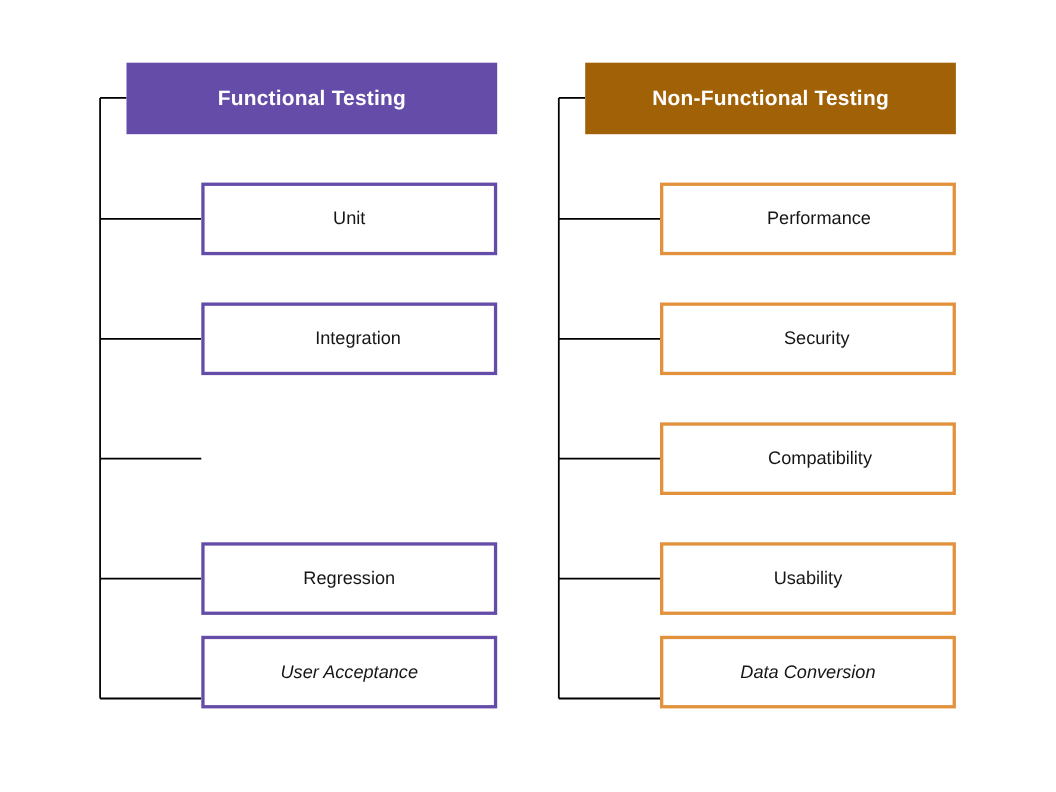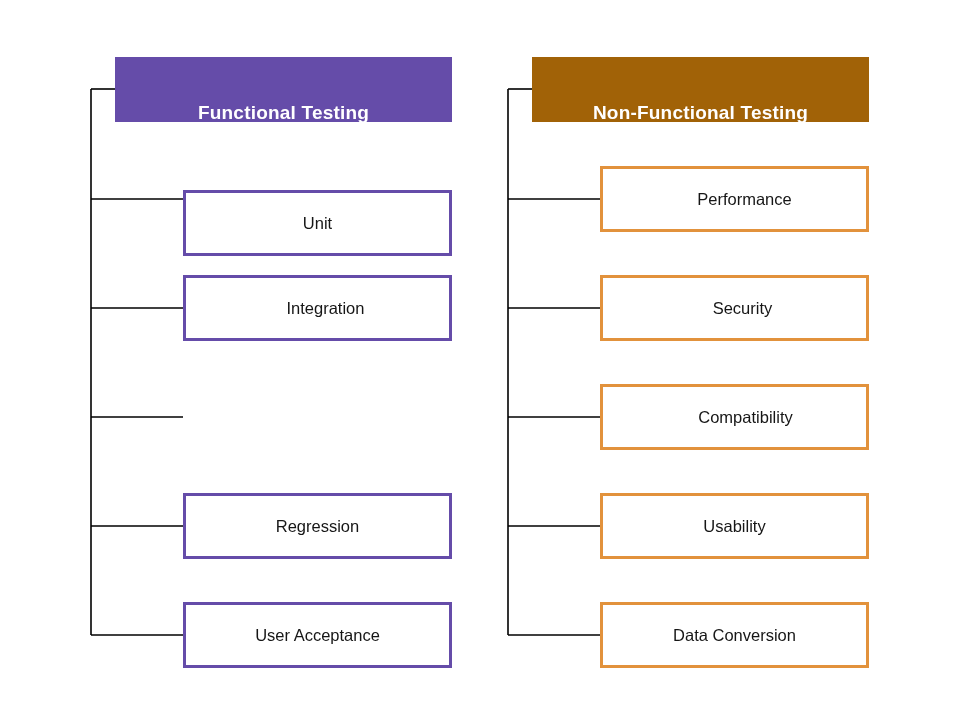--- a/index.html
+++ b/index.html
@@ -40,21 +40,21 @@
   }
 
   
   .root-box {
     position: absolute;
     left: 115px;
     top: 57px;
     width: 337px;
     height: 65px;
     display: flex;
-    align-items: flex-end;
+    align-items: center;
     justify-content: center;
     box-sizing: border-box;
   }
   .root-label {
     color: #ffffff;
     font-size: 19px;
     font-weight: bold;
     letter-spacing: 0.2px;
     text-align: center;
     line-height: 1;
@@ -79,21 +79,21 @@
     font-size: 16.5px;
     font-weight: normal;
     text-align: center;
     line-height: 1;
   }
 
   .leaf-0 { top: 166px; }
   .leaf-1 { top: 275px; padding-left: 16px; }
   .leaf-2 { top: 384px; }
   .leaf-3 { top: 493px; }
-  .leaf-4 { top: 602px; }
+  .leaf-4 { top: 578px; font-style: italic; }
 </style>
 </head>
 <body>
 
 <div id="canvas">
 
   <div class="tree left">
 
     <svg class="connectors" viewBox="0 0 480 720" width="480" height="720">
 
@@ -105,21 +105,21 @@
       <line x1="91" y1="308" x2="183" y2="308" stroke="#000000" stroke-width="1.6"></line>
       <line x1="91" y1="417" x2="183" y2="417" stroke="#000000" stroke-width="1.6"></line>
       <line x1="91" y1="526" x2="183" y2="526" stroke="#000000" stroke-width="1.6"></line>
       <line x1="91" y1="635" x2="183" y2="635" stroke="#000000" stroke-width="1.6"></line>
     </svg>
 
     <div class="root-box" style="background:#654CA9;">
       <span class="root-label">Functional Testing</span>
     </div>
 
-    <div class="leaf-box leaf-0" style="border-color:#654CA9;margin-top:24px;">
+    <div class="leaf-box leaf-0" style="border-color:#654CA9;">
       <span class="leaf-label">Unit</span>
     </div>
 
     <div class="leaf-box leaf-1" style="border-color:#654CA9;">
       <span class="leaf-label">Integration</span>
     </div>
 
 
     <div class="leaf-box leaf-3" style="border-color:#654CA9;">
       <span class="leaf-label">Regression</span>

